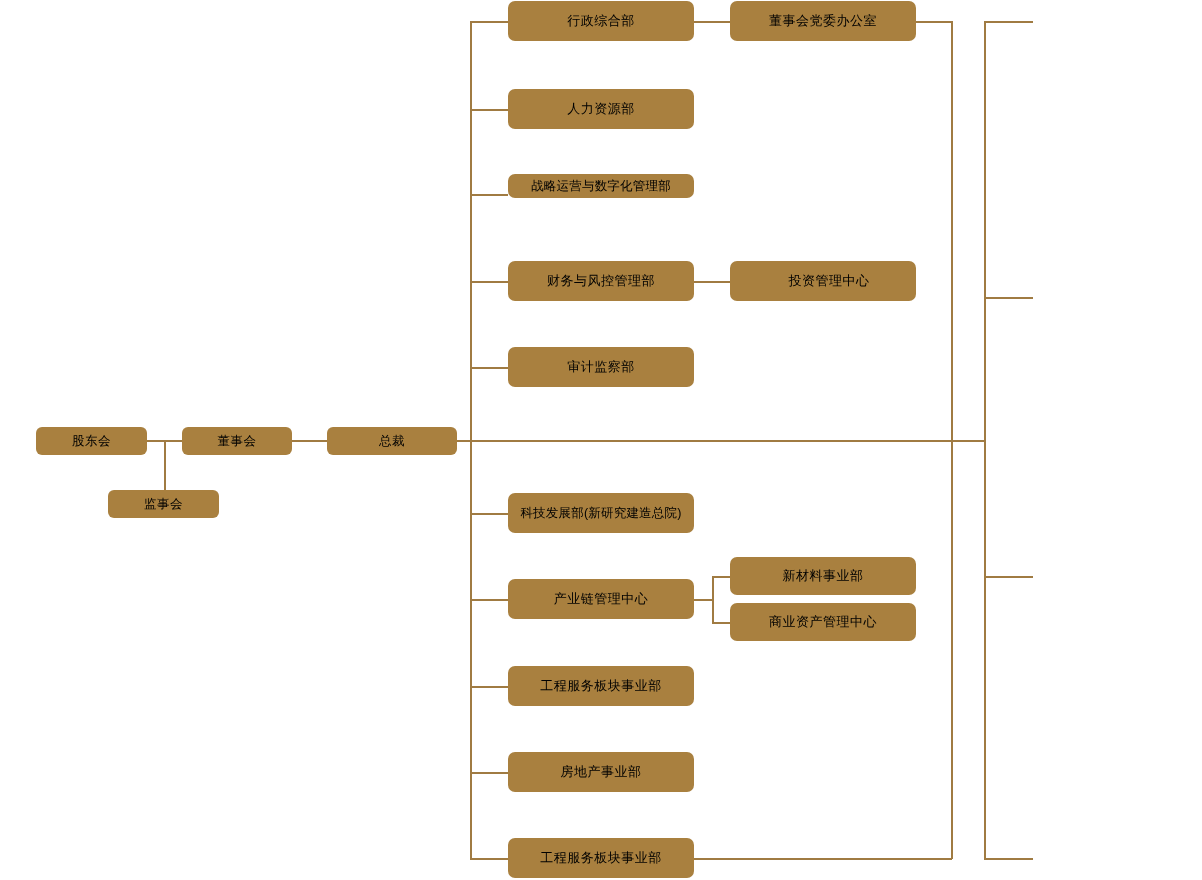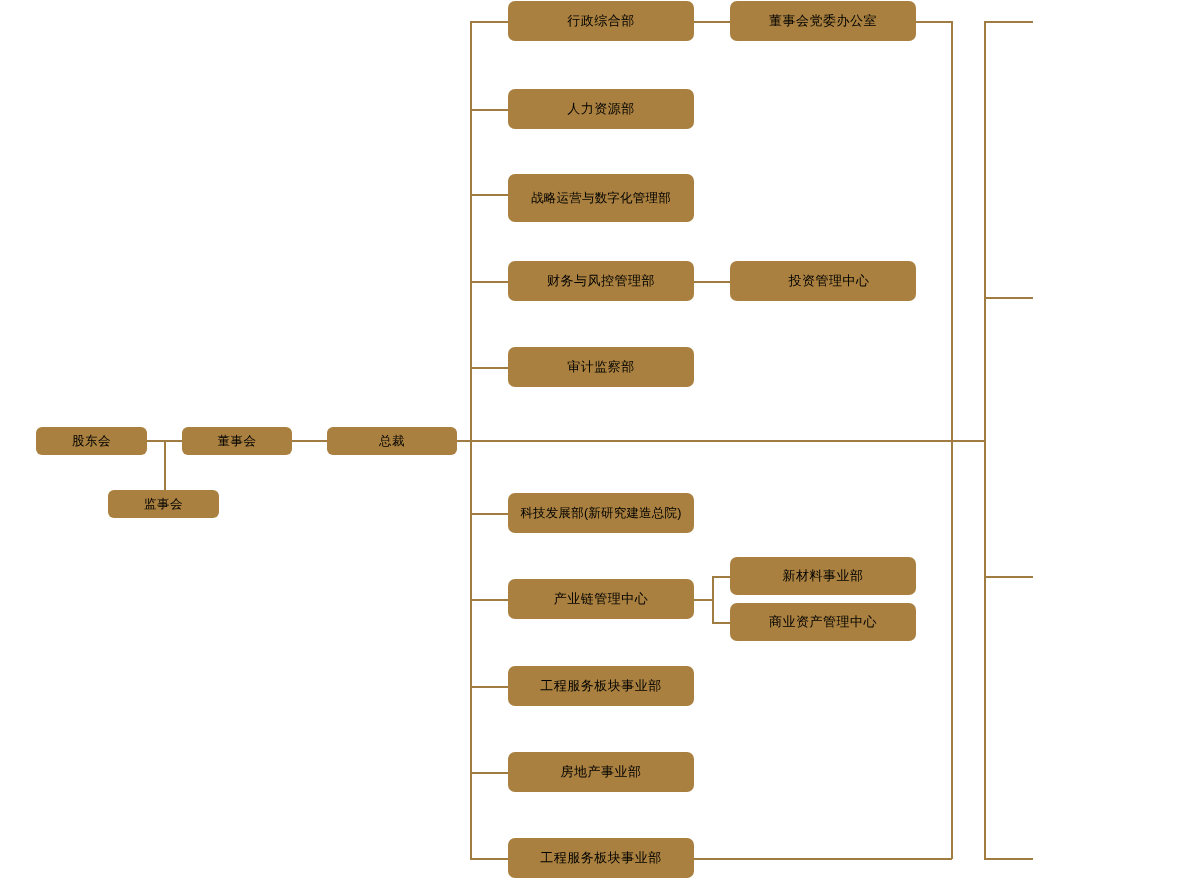--- a/index.html
+++ b/index.html
@@ -103,21 +103,21 @@
   <div class="node small" style="left:182px; top:427px; width:110px; height:28px;">董事会</div>
 
   <div class="node small" style="left:327px; top:427px; width:130px; height:28px;">总裁</div>
 
   <div class="node small" style="left:108px; top:490px; width:111px; height:28px;">监事会</div>
 
   <div class="node" style="left:508px; top:1px; width:186px; height:40px;">行政综合部</div>
 
   <div class="node" style="left:508px; top:89px; width:186px; height:40px;">人力资源部</div>
 
-  <div class="node wide-label" style="left:508px; top:174px; width:186px; height:48px;">战略运营与数字化管理部</div>
+  <div class="node wide-label" style="left:508px; top:174px; width:186px; height:24px;">战略运营与数字化管理部</div>
 
   <div class="node" style="left:508px; top:261px; width:186px; height:40px;">财务与风控管理部</div>
 
   <div class="node" style="left:508px; top:347px; width:186px; height:40px;">审计监察部</div>
 
   <div class="node wide-label" style="left:508px; top:493px; width:186px; height:40px;">科技发展部(新研究建造总院)</div>
 
   <div class="node" style="left:508px; top:579px; width:186px; height:40px;">产业链管理中心</div>
 
   <div class="node" style="left:508px; top:666px; width:186px; height:40px;">工程服务板块事业部</div>

